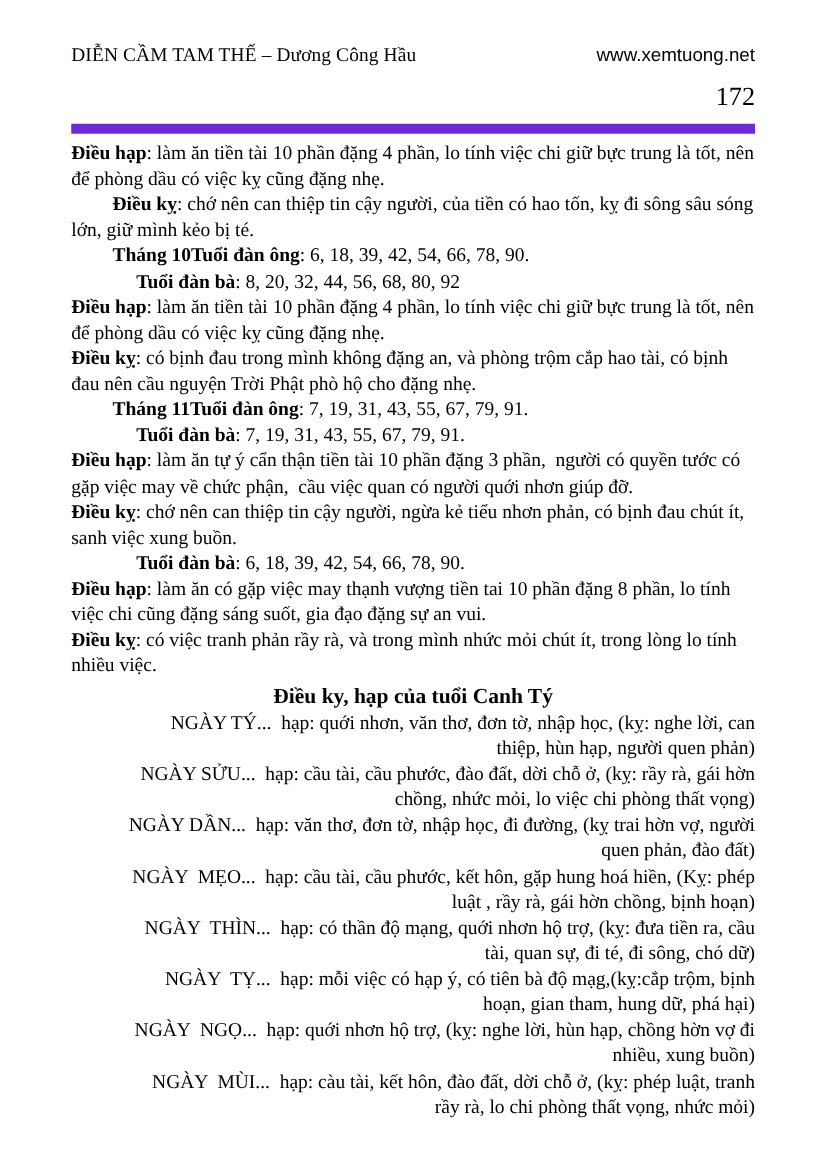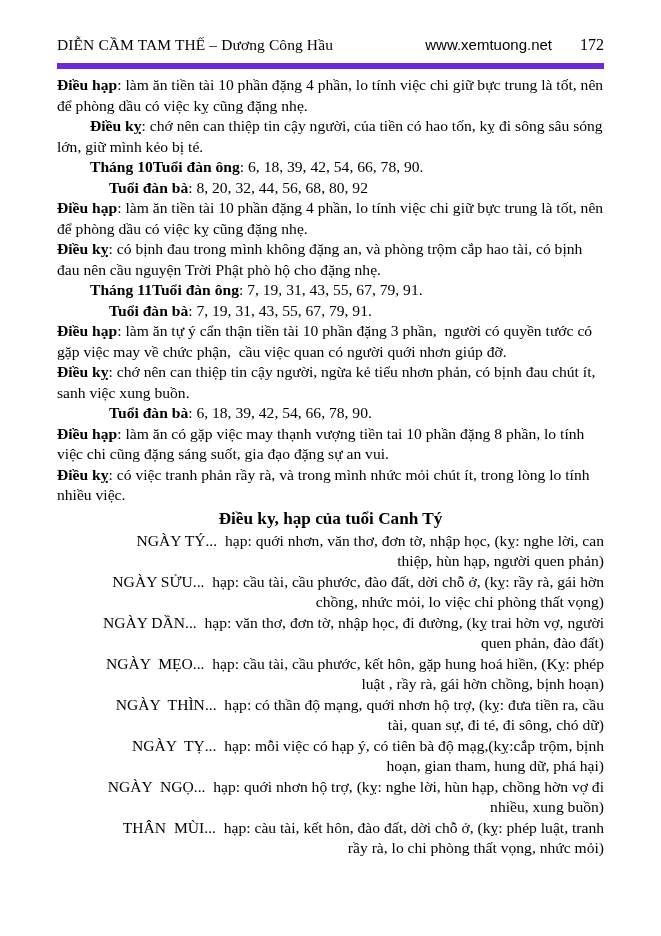--- a/index.html
+++ b/index.html
@@ -13,39 +13,40 @@
     width: 661px; height: 936px;
     box-sizing: border-box;
     padding: 36px 57px 0 57px;
     overflow: hidden;
     background: #ffffff;
   }
   .page-header {
     display: flex;
     justify-content: space-between;
     align-items: baseline;
-    border-bottom: 6px solid #6d28d9;
+    border-bottom: 8px solid #6d28d9;
     padding-bottom: 9px;
   }
   .header-title {
     font-size: 15.5px;
     letter-spacing: 0.1px;
     white-space: nowrap;
   }
   .header-right {
     display: flex;
-    align-items: flex-start;
-    gap: 28px;
+    align-items: flex-end;
+    gap: 12px;
+    flex-direction: column;
   }
   .header-site {
     font-family: "Liberation Sans", "DejaVu Sans", sans-serif;
     font-size: 15px;
   }
   .header-page {
-    font-size: 16px;
+    font-size: 21px;
   }
   .page-body {
     padding-top: 6px;
     font-size: 15.6px;
     line-height: 20.5px;
   }
   .para { margin: 0; }
   .para.flush   { text-indent: 0; }
   .para.indent1 { text-indent: 33px; }
   .para.indent2 { text-indent: 52px; }
@@ -96,16 +97,16 @@
 
     <p class="section-heading">Điều ky, hạp của tuổi Canh Tý</p>
 
     <p class="day"><span class="day-name">NGÀY TÝ</span><span class="day-rest">...  hạp: quới nhơn, văn thơ, đơn tờ, nhập học, (kỵ: nghe lời, can thiệp, hùn hạp, người quen phản)</span></p>
     <p class="day"><span class="day-name">NGÀY SỬU</span><span class="day-rest">...  hạp: cầu tài, cầu phước, đào đất, dời chỗ ở, (kỵ: rầy rà, gái hờn chồng, nhức mỏi, lo việc chi phòng thất vọng)</span></p>
     <p class="day"><span class="day-name">NGÀY DẦN</span><span class="day-rest">...  hạp: văn thơ, đơn tờ, nhập học, đi đường, (kỵ trai hờn vợ, người quen phản, đào đất)</span></p>
     <p class="day"><span class="day-name">NGÀY  MẸO</span><span class="day-rest">...  hạp: cầu tài, cầu phước, kết hôn, gặp hung hoá hiền, (Kỵ: phép luật , rầy rà, gái hờn chồng, bịnh hoạn)</span></p>
     <p class="day"><span class="day-name">NGÀY  THÌN</span><span class="day-rest">...  hạp: có thần độ mạng, quới nhơn hộ trợ, (kỵ: đưa tiền ra, cầu tài, quan sự, đi té, đi sông, chó dữ)</span></p>
     <p class="day"><span class="day-name">NGÀY  TỴ</span><span class="day-rest">...  hạp: mỗi việc có hạp ý, có tiên bà độ mạg,(kỵ:cắp trộm, bịnh hoạn, gian tham, hung dữ, phá hại)</span></p>
     <p class="day"><span class="day-name">NGÀY  NGỌ</span><span class="day-rest">...  hạp: quới nhơn hộ trợ, (kỵ: nghe lời, hùn hạp, chồng hờn vợ đi nhiều, xung buồn)</span></p>
-    <p class="day"><span class="day-name">THÂN  MÙI</span><span class="day-rest">...  hạp: càu tài, kết hôn, đào đất, dời chỗ ở, (kỵ: phép luật, tranh rầy rà, lo chi phòng thất vọng, nhức mỏi)</span></p>
+    <p class="day"><span class="day-name">NGÀY  MÙI</span><span class="day-rest">...  hạp: càu tài, kết hôn, đào đất, dời chỗ ở, (kỵ: phép luật, tranh rầy rà, lo chi phòng thất vọng, nhức mỏi)</span></p>
 
   </div>
 </div>
 
 </body></html>

